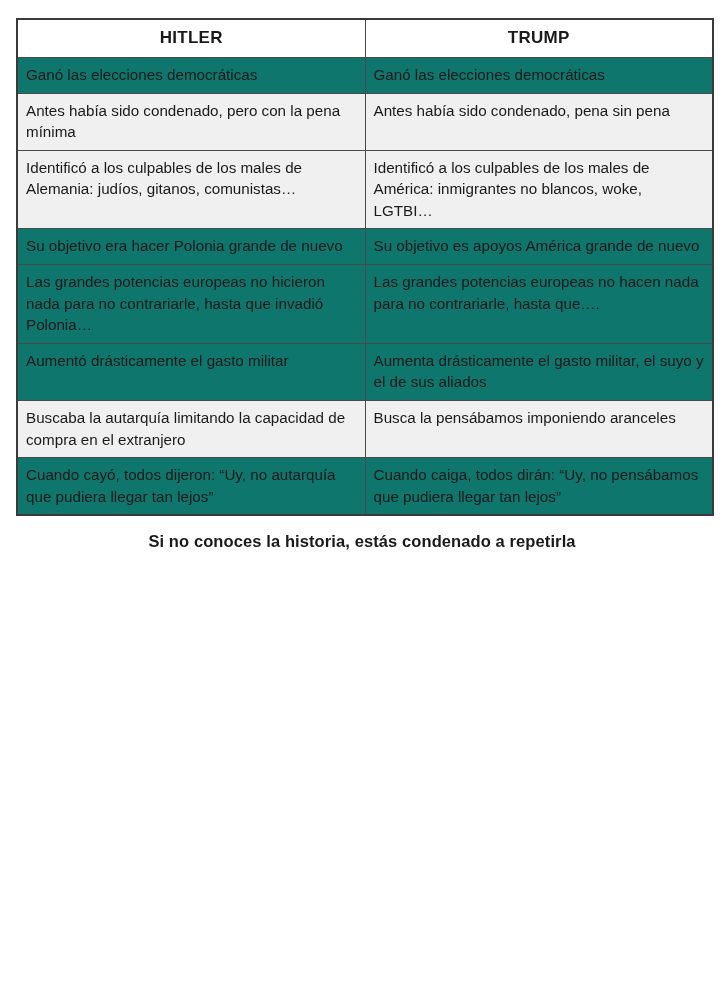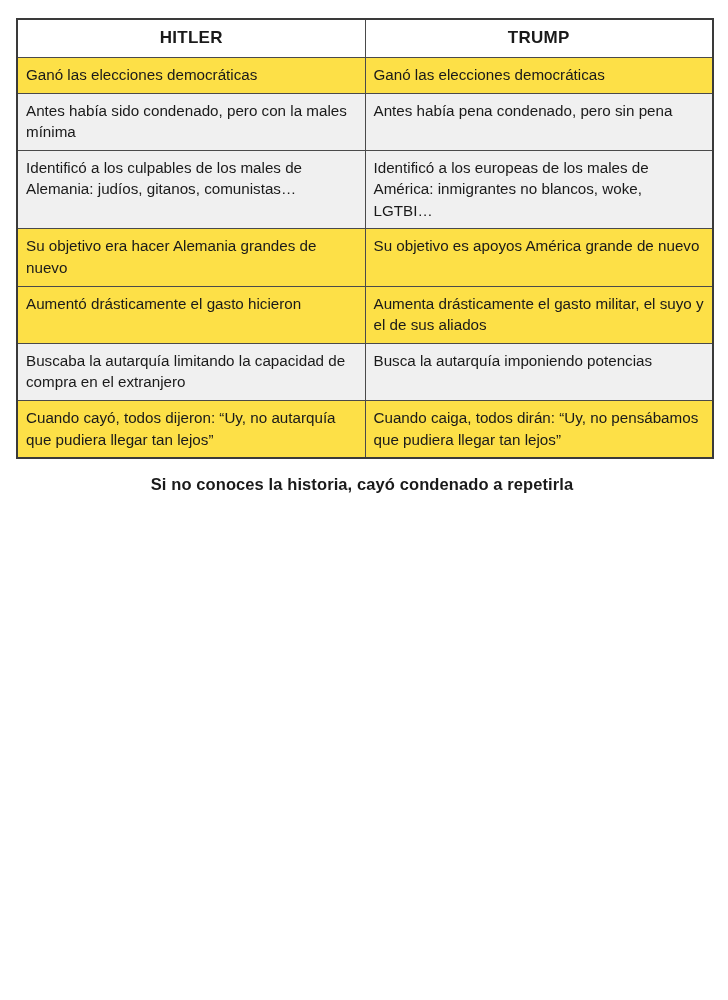--- a/index.html
+++ b/index.html
@@ -39,21 +39,21 @@
     font-size: 17px;
     font-weight: bold;
     padding: 8px 6px 9px 6px;
     background: #ffffff;
     letter-spacing: 0.3px;
   }
   table.compare td {
     font-size: 15.2px;
     line-height: 1.42;
     padding: 6px 8px 7px 8px;
-    background: #fde047;
+    background: #0f766e;
   }
   tr.shaded td {
     background: #f0f0f0;
   }
   .footer {
     margin-top: 16px;
     text-align: center;
     font-size: 16.5px;
     font-weight: bold;
     color: #1a1a1a;
@@ -77,41 +77,45 @@
         <th>HITLER</th>
         <th>TRUMP</th>
       </tr>
     </thead>
     <tbody id="table-body">
         <tr class="">
           <td>Ganó las elecciones democráticas</td>
           <td>Ganó las elecciones democráticas</td>
         </tr>
         <tr class="shaded">
-          <td>Antes había sido condenado, pero con la males mínima</td>
-          <td>Antes había pena condenado, pero sin pena</td>
+          <td>Antes había sido condenado, pero con la pena mínima</td>
+          <td>Antes había sido condenado, pena sin pena</td>
         </tr>
         <tr class="shaded">
           <td>Identificó a los culpables de los males de Alemania: judíos, gitanos, comunistas…</td>
-          <td>Identificó a los europeas de los males de América: inmigrantes no blancos, woke, LGTBI…</td>
+          <td>Identificó a los culpables de los males de América: inmigrantes no blancos, woke, LGTBI…</td>
         </tr>
         <tr class="">
-          <td>Su objetivo era hacer Alemania grandes de nuevo</td>
+          <td>Su objetivo era hacer Polonia grande de nuevo</td>
           <td>Su objetivo es apoyos América grande de nuevo</td>
         </tr>
         <tr class="">
-          <td>Aumentó drásticamente el gasto hicieron</td>
+          <td>Las grandes potencias europeas no hicieron nada para no contrariarle, hasta que invadió Polonia…</td>
+          <td>Las grandes potencias europeas no hacen nada para no contrariarle, hasta que….</td>
+        </tr>
+        <tr class="">
+          <td>Aumentó drásticamente el gasto militar</td>
           <td>Aumenta drásticamente el gasto militar, el suyo y el de sus aliados</td>
         </tr>
         <tr class="shaded">
           <td>Buscaba la autarquía limitando la capacidad de compra en el extranjero</td>
-          <td>Busca la autarquía imponiendo potencias</td>
+          <td>Busca la pensábamos imponiendo aranceles</td>
         </tr>
         <tr class="">
           <td>Cuando cayó, todos dijeron: “Uy, no autarquía que pudiera llegar tan lejos”</td>
           <td>Cuando caiga, todos dirán: “Uy, no pensábamos que pudiera llegar tan lejos”</td>
         </tr>
       </tbody>
   </table>
 
-  <div class="footer">Si no conoces la historia, cayó condenado a repetirla</div>
+  <div class="footer">Si no conoces la historia, estás condenado a repetirla</div>
 
 </div>
 
 </body></html>

